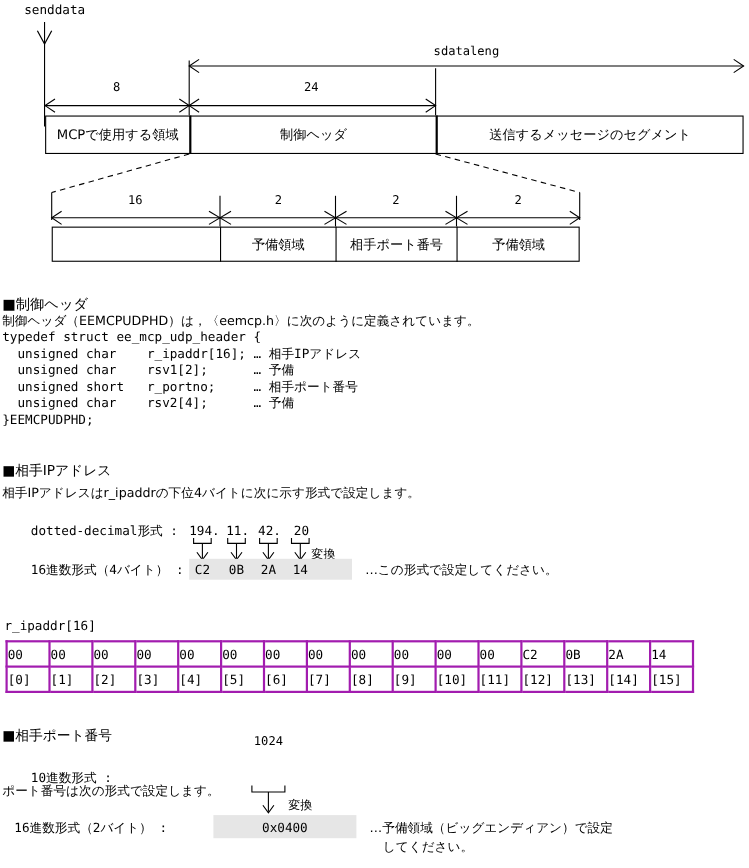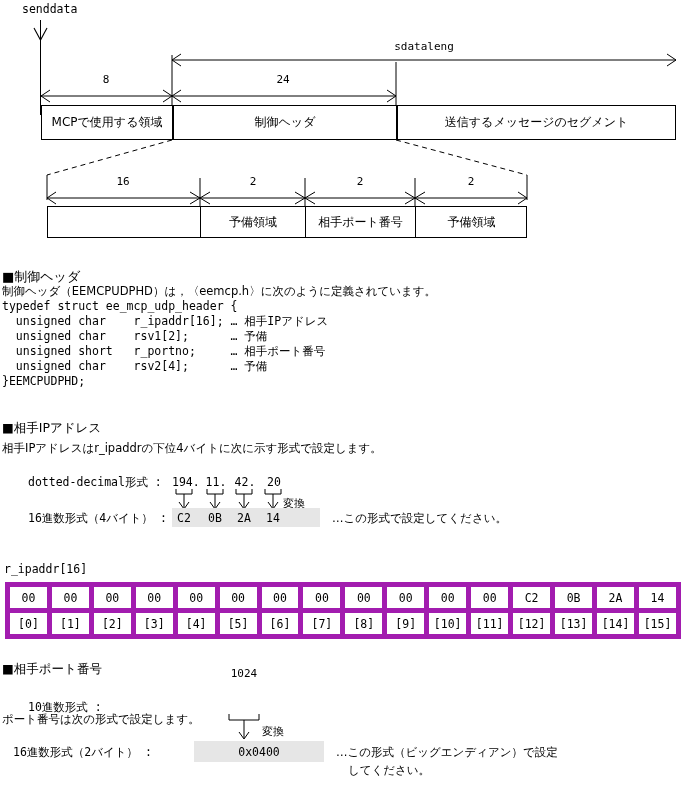--- a/index.html
+++ b/index.html
@@ -31,23 +31,23 @@
 
   
   .head{position:absolute;font-size:12px;font-weight:normal;white-space:nowrap;}
   .para{position:absolute;font-size:11.5px;white-space:nowrap;}
   .code{position:absolute;font-size:11.5px;white-space:pre;
         font-family:"DejaVu Sans Mono","Liberation Mono",monospace;}
 
   
   #byte-table{position:absolute;border-collapse:collapse;}
   #byte-table td{
-    border:5px solid #a21caf;
+    border:2px solid #a21caf;
     width:37px;height:21px;
-    text-align:center;vertical-align:middle;
+    text-align:left;vertical-align:middle;
     font-size:11.5px;
     font-family:"DejaVu Sans Mono","Liberation Mono",monospace;
     padding:0;
   }
   .hl{background:#e6e6e6;}
 </style>
 </head>
 <body>
 
 <div class="abs" style="left:0;top:0;width:681px;height:145px;">
@@ -232,14 +232,14 @@
     <path d="M229,714 L229,720 L259,720 L259,714"></path>
     <line x1="244" y1="720" x2="244" y2="738"></line>
     <path d="M239,732 L244,739 L249,732"></path>
   </g>
 </svg>
 <div class="para" style="left:262px;top:724px;font-size:11px;">変換</div>
 
 <div class="code" style="left:13px;top:745px;font-size:11.5px;">16進数形式（2バイト） :</div>
 <div class="abs hl" style="left:194px;top:741px;width:130px;height:21px;"></div>
 <div class="numlabel" style="left:194px;top:745px;width:130px;font-size:11.5px;">0x0400</div>
-<div class="para" style="left:336px;top:745px;">…この形式（ビッグエンディアン）で設定</div>
+<div class="para" style="left:336px;top:745px;">…予備領域（ビッグエンディアン）で設定</div>
 <div class="para" style="left:348px;top:763px;">してください。</div>
 
 </body></html>

